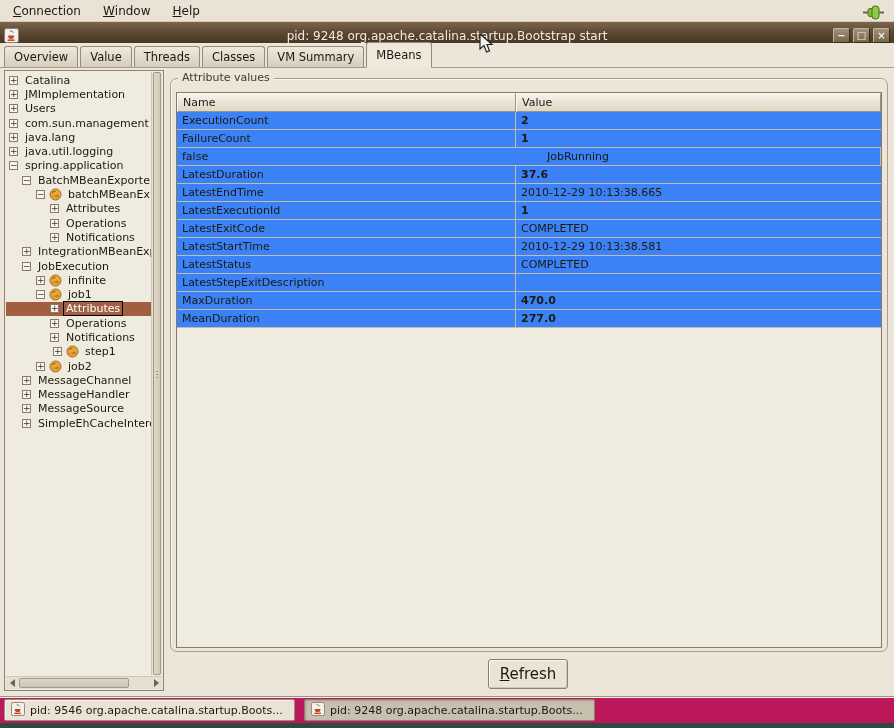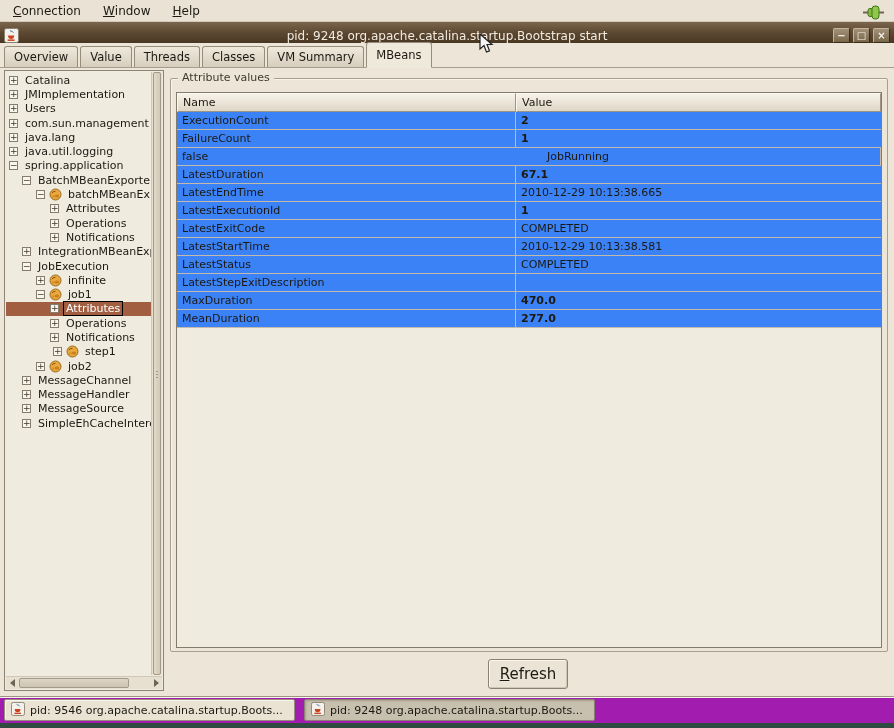--- a/index.html
+++ b/index.html
@@ -57,21 +57,21 @@
   .harrow{position:absolute;top:1px;width:12px;height:10px;display:flex;align-items:center;justify-content:center;}
   .harrow.left{left:0;}
   .harrow.right{right:0;}
   .tri-l{width:0;height:0;border-top:4px solid transparent;border-bottom:4px solid transparent;border-right:5px solid #6b6457;}
   .tri-r{width:0;height:0;border-top:4px solid transparent;border-bottom:4px solid transparent;border-left:5px solid #6b6457;}
   .hthumb{position:absolute;left:13px;top:1px;width:110px;height:10px;
     background:linear-gradient(#ddd5c5,#cdc4b3);border:1px solid #a3998a;border-radius:2px;box-sizing:border-box;}
 
   
   .group-box{position:absolute;left:170px;top:78px;width:718px;height:574px;
-    border:1px solid #a89e8d;border-radius:2px;box-sizing:border-box;
+    border:1px solid #a89e8d;border-radius:7px;box-sizing:border-box;
     box-shadow:inset 1px 1px 0 #f8f4ea;}
   .group-title{position:absolute;left:7px;top:-8px;background:#ece5d8;padding:0 4px;font-size:11px;color:#3e382e;}
   .table-pane{position:absolute;left:5px;top:13px;width:706px;height:556px;border:1px solid #837b6b;
     background:#f0ebdf;box-sizing:border-box;overflow:hidden;}
   .table-header{display:flex;height:19px;background:#e6ddcd;}
   .th{box-sizing:border-box;border:1px solid;border-color:#fbf8f0 #9c9383 #9c9383 #fbf8f0;
     background:linear-gradient(#f7f3ea,#ded6c6);display:flex;align-items:center;padding-left:5px;font-size:11px;}
   .th.name{width:339px;}
   .th.value{flex:1;text-align:center;}
   .trow{display:flex;height:18px;border-bottom:1px solid #c3baab;background:#3b82f6;box-sizing:border-box;}
@@ -80,21 +80,21 @@
   .td.value{flex:1;}
   .td.bold{font-weight:bold;}
 
   
   .button-row{position:absolute;left:166px;top:652px;width:724px;height:43px;
     display:flex;align-items:center;justify-content:center;}
   .refresh-btn{padding:5px 11px;font-size:15px;background:#ebe4d6;border:1px solid #8a8172;border-radius:3px;
     box-shadow:inset 1px 1px 0 #fbf7ee, inset -1px -1px 0 #cfc7b6;color:#1c1912;font-family:inherit;}
 
   
-  .taskbar{position:absolute;left:0;top:696px;width:100%;height:27px;background:#a21caf;
+  .taskbar{position:absolute;left:0;top:696px;width:100%;height:27px;background:#be185d;
     border-top:1px solid #9c9383;box-shadow:inset 0 1px 0 #f6f2e8;box-sizing:border-box;
     display:flex;align-items:center;padding:0 4px;gap:9px;}
   .task-btn{width:291px;height:22px;display:flex;align-items:center;gap:5px;padding:0 6px;box-sizing:border-box;
     font-size:11px;white-space:nowrap;overflow:hidden;border-radius:2px;flex:none;}
   .task-btn.inactive{background:#eae3d4;border:1px solid #968d7d;box-shadow:inset 1px 1px 0 #f9f5ec;}
   .task-btn.active{background:#c8c0af;border:1px solid #8a8172;box-shadow:inset 1px 1px 2px #a79e8e;}
   .task-label{overflow:hidden;white-space:nowrap;}
   .bottom-strip{position:absolute;left:0;top:723px;width:100%;height:5px;background:#2f4b41;}
 
   .cursor{position:absolute;left:479px;top:33px;z-index:10;pointer-events:none;}
@@ -318,21 +318,21 @@
           <div class="trow">
             <div class="td name">FailureCount</div>
             <div class="td value bold">1</div>
           </div>
           <div class="trow">
             <div class="td value">false</div>
             <div class="td name">JobRunning</div>
           </div>
           <div class="trow">
             <div class="td name">LatestDuration</div>
-            <div class="td value bold">67.1</div>
+            <div class="td value bold">37.6</div>
           </div>
           <div class="trow">
             <div class="td name">LatestEndTime</div>
             <div class="td value">2010-12-29 10:13:38.665</div>
           </div>
           <div class="trow">
             <div class="td name">LatestExecutionId</div>
             <div class="td value bold">1</div>
           </div>
           <div class="trow">

